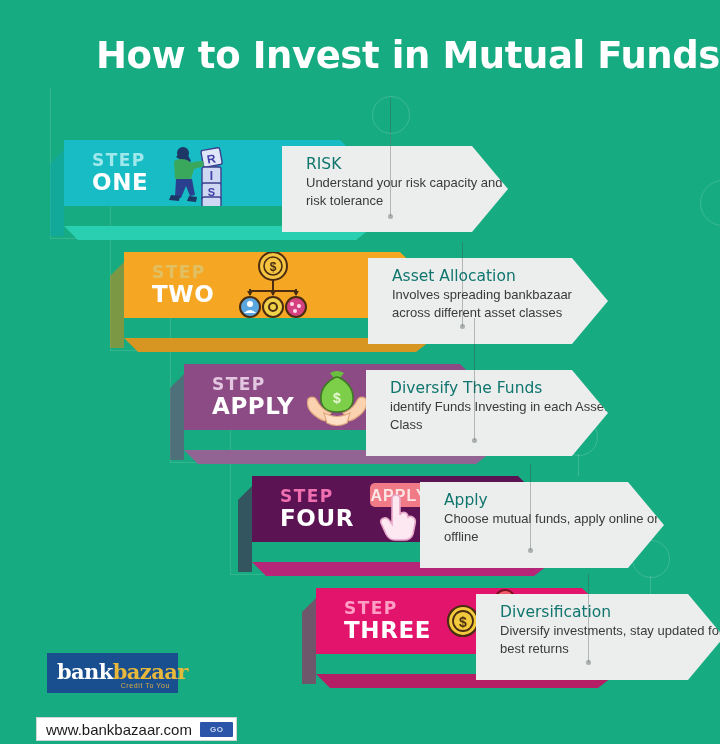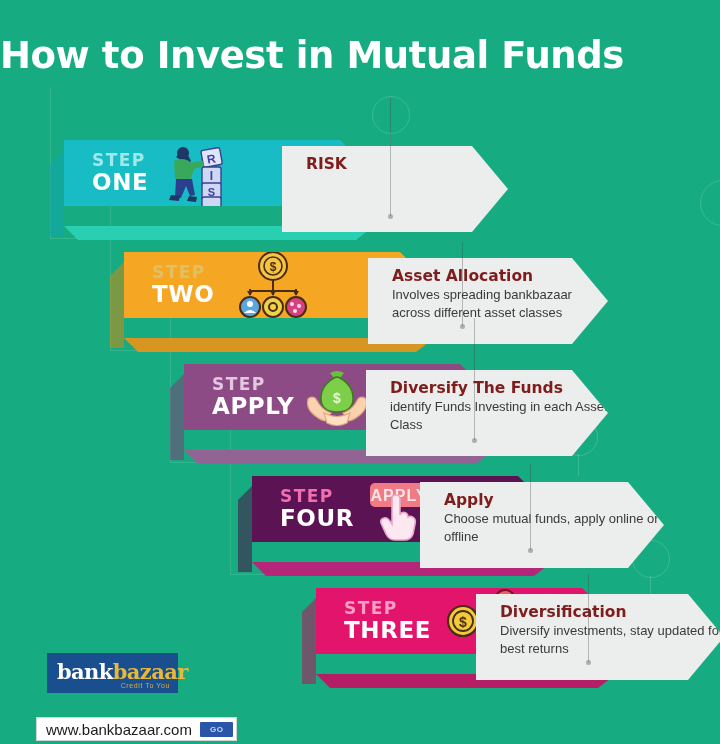--- a/index.html
+++ b/index.html
@@ -14,21 +14,21 @@
   
   .bg-layer{position:absolute;inset:0;pointer-events:none;}
   .stair-line{position:absolute;border-left:1px solid rgba(255,255,255,.13);
               border-bottom:1px solid rgba(255,255,255,.13);}
   .deco-circle{position:absolute;border:1px solid rgba(255,255,255,.16);border-radius:50%;}
   .deco-stem{position:absolute;width:1px;background:rgba(255,255,255,.16);}
 
   
   .title{
     position:absolute;left:0;right:0;top:34px;
-    text-align:left;color:#ffffff;
+    text-align:right;color:#ffffff;
     font-size:37px;font-weight:bold;letter-spacing:-.4px;
     font-family:"DejaVu Sans","Liberation Sans",sans-serif;
   }
 
   
   .step-row{position:absolute;height:98px;}
 
   .step-block{
     position:absolute;left:0;top:0;height:66px;
     display:flex;align-items:center;
@@ -54,21 +54,21 @@
 
   .step-icon{margin-left:14px;width:74px;height:72px;position:relative;flex:0 0 auto;}
 
   
   .card{
     position:absolute;top:6px;height:86px;background:#eceded;
     clip-path:polygon(0 0, calc(100% - 36px) 0, 100% 50%, calc(100% - 36px) 100%, 0 100%);
     padding:9px 0 0 24px;box-sizing:border-box;
   }
   .card-title{
-    font-size:15.5px;font-weight:bold;color:#7f1d1d;line-height:1.18;
+    font-size:15.5px;font-weight:normal;color:#0f766e;line-height:1.18;
     font-family:"DejaVu Sans","Liberation Sans",sans-serif;
   }
   .card-body{font-size:13px;color:#3a3a38;line-height:1.33;margin-top:1px;}
 
   .pin{position:absolute;width:1px;background:rgba(60,70,70,.33);}
   .pin-dot{position:absolute;width:5px;height:5px;border-radius:50%;background:rgba(90,100,100,.45);}
 
   
   .logo-box{position:absolute;background:#1a4f8f;}
   .logo-text{position:absolute;font-size:21px;font-weight:bold;letter-spacing:-.6px;
@@ -131,20 +131,21 @@
             <path d="M27 26 q9 -2 14 -2 l1 5 -13 4 z" fill="#3aa85c"></path>
             <path d="M14 42 l16 0 3 16 -5 1 -4 -10 -5 12 -6 -1 z" fill="#2b3f8f"></path>
             <path d="M9 58 l9 1 -1 5 -10 -1 z" fill="#1d3766"></path>
             <path d="M27 59 l8 1 -1 5 -9 -1 z" fill="#1d3766"></path>
           </g>
         </svg>
       </div>
     </div>
     <div class="card" style="left:218px;width:226px;">
       <div class="card-title">RISK</div>
+      <div class="card-body">Understand your risk capacity and risk tolerance</div>
     </div>
     <div class="pin" style="left:326px;top:-42px;height:118px;"></div>
     <div class="pin-dot" style="left:324px;top:74px;"></div>
   </div>
 
   <div class="step-row" style="left:124px;top:252px;">
     <div class="step-side" style="background:#d08a13;"></div>
     <div class="step-shadow" style="width:310px;background:#e8941a;"></div>
     <div class="step-block" style="width:310px;background:#f5a623;">
       <div class="step-label">

